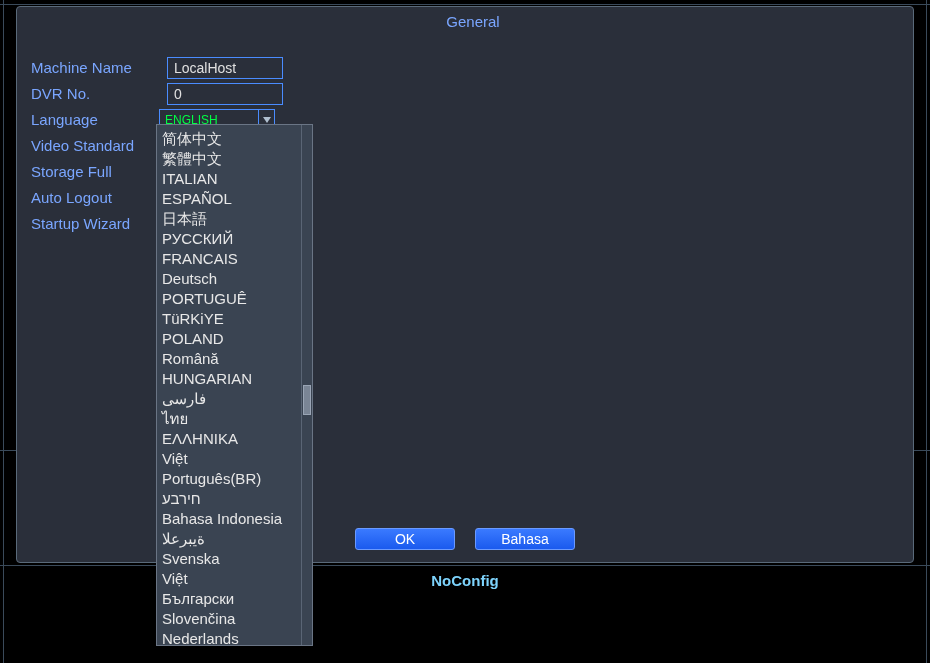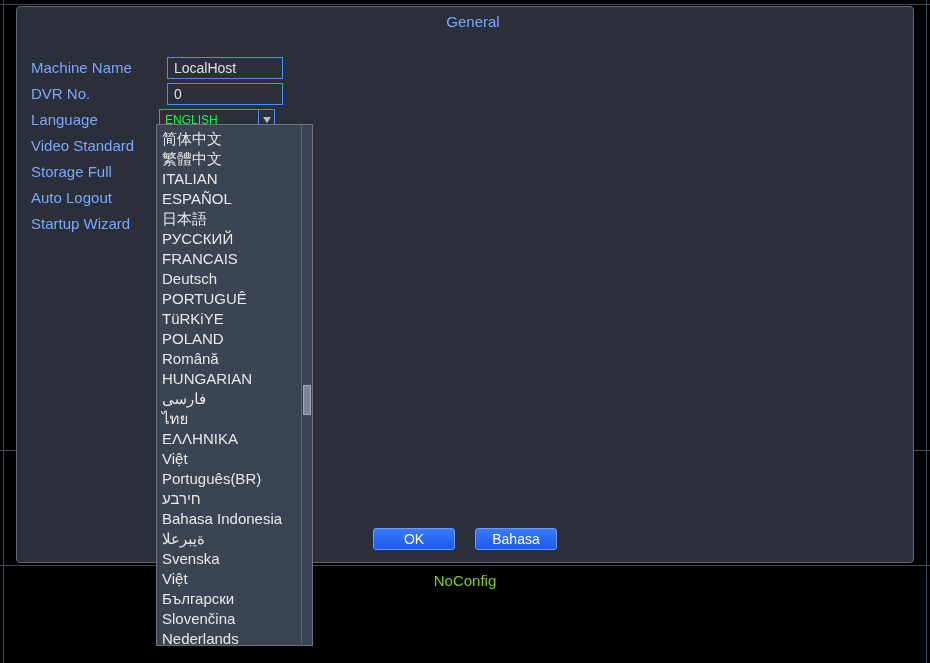--- a/index.html
+++ b/index.html
@@ -151,41 +151,42 @@
     .btn-row {
       position: absolute;
       bottom: 12px;
       left: 0;
       right: 0;
       display: flex;
       justify-content: center;
       gap: 20px;
     }
     .btn {
-      width: 82px;
+      width: 100px;
       height: 22px;
       background: linear-gradient(#3a7aff, #1a5aee);
       border: 1px solid #6a9aff;
       border-radius: 3px;
       color: #fff;
       font-size: 14px;
       cursor: pointer;
       display: flex;
       align-items: center;
       justify-content: center;
       font-family: inherit;
     }
     .noconfig {
       position: absolute;
       left: 0;
       right: 0;
       top: 572px;
       text-align: center;
-      color: #84cc16;
-      font-size: 15px;
+      color: #7dd3fc;
+      font-size: 15px;
+      font-weight: bold;
     }
   </style>
 </head>
 <body>
 
 <div class="outer-bg">
   <div class="bg-line-h" style="top:4px"></div>
   <div class="bg-line-h" style="top:450px"></div>
   <div class="bg-line-h" style="top:565px"></div>
   <div class="bg-line-v" style="left:3px"></div>

